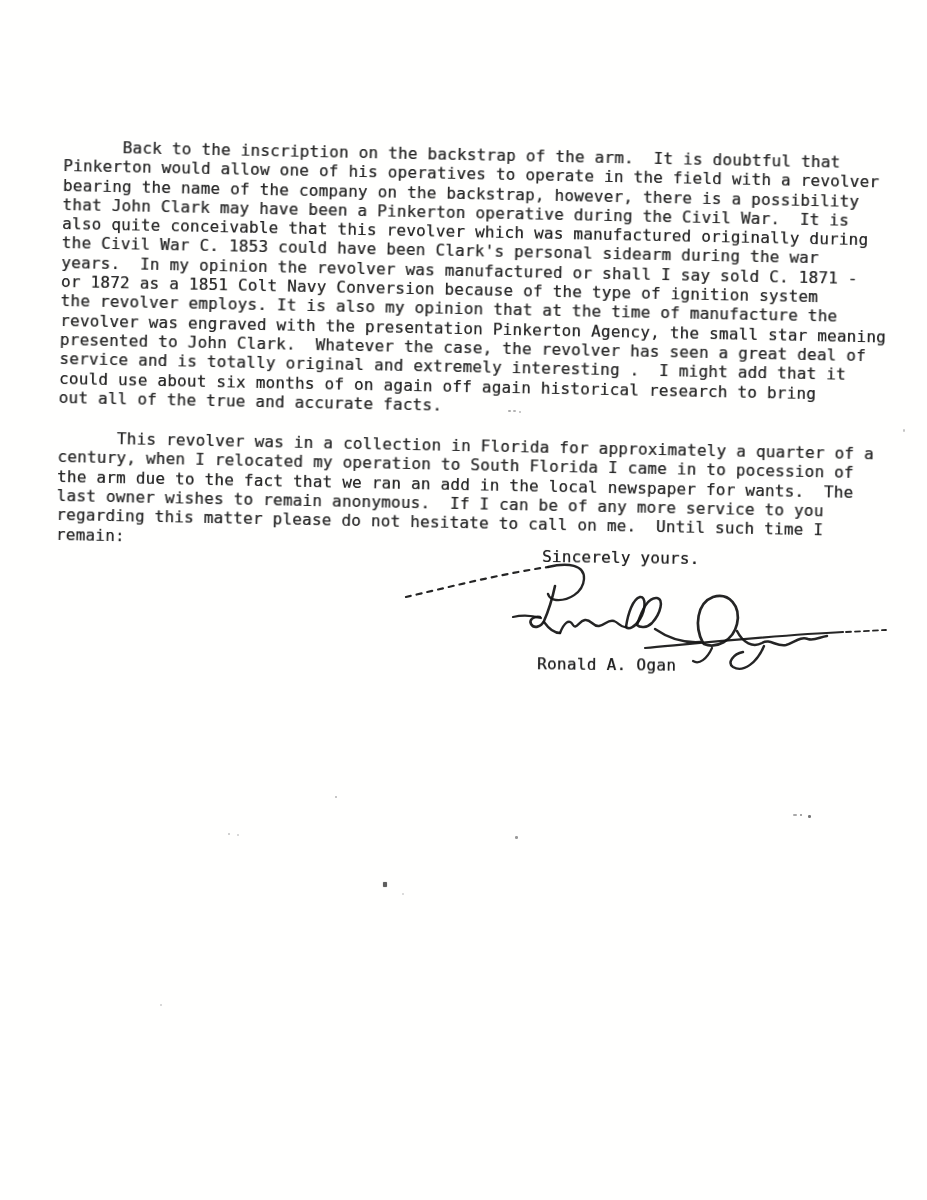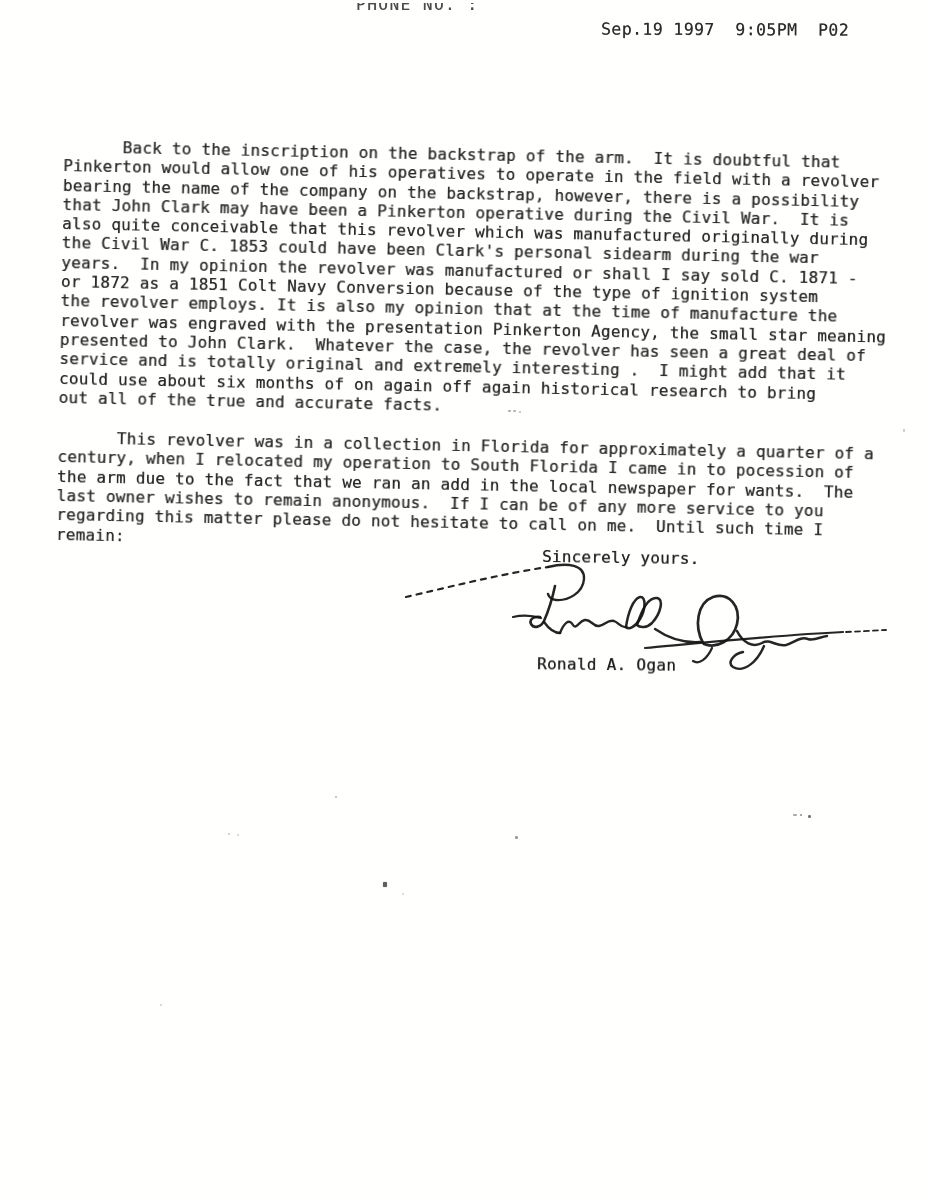--- a/index.html
+++ b/index.html
@@ -75,26 +75,20 @@
   }
 
   
   .speck { position: absolute; border-radius: 50%; }
 </style>
 </head>
 <body>
 
 <div class="page">
 
-  <div class="fax-header">
-    <div class="phone-label-clip">
-      <span>PHONE NO. :</span>
-    </div>
-    <div class="fax-timestamp">Sep.19 1997  9:05PM  P02</div>
-  </div>
 
   <div class="letter">
     <div class="para">
       <div class="line">      Back to the inscription on the backstrap of the arm.  It is doubtful that</div>
       <div class="line">Pinkerton would allow one of his operatives to operate in the field with a revolver</div>
       <div class="line">bearing the name of the company on the backstrap, however, there is a possibility</div>
       <div class="line">that John Clark may have been a Pinkerton operative during the Civil War.  It is</div>
       <div class="line">also quite conceivable that this revolver which was manufactured originally during</div>
       <div class="line">the Civil War C. 1853 could have been Clark's personal sidearm during the war</div>
       <div class="line">years.  In my opinion the revolver was manufactured or shall I say sold C. 1871 -</div>

